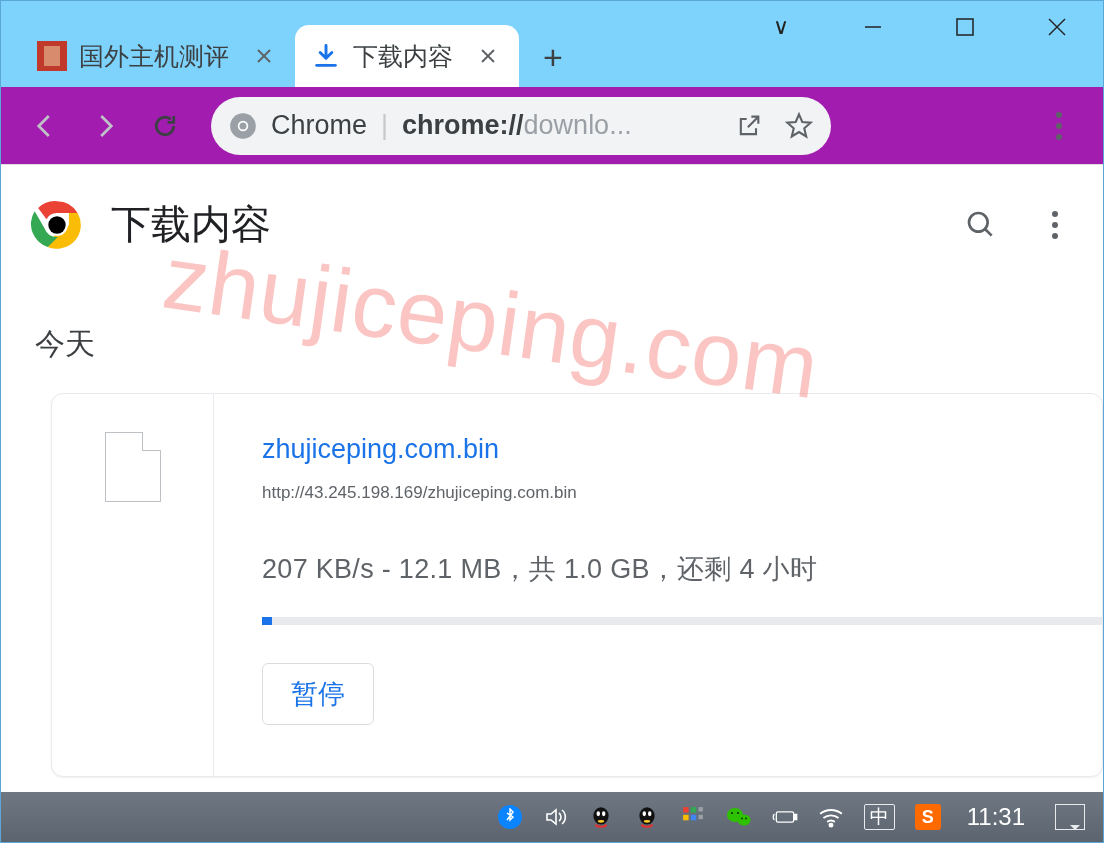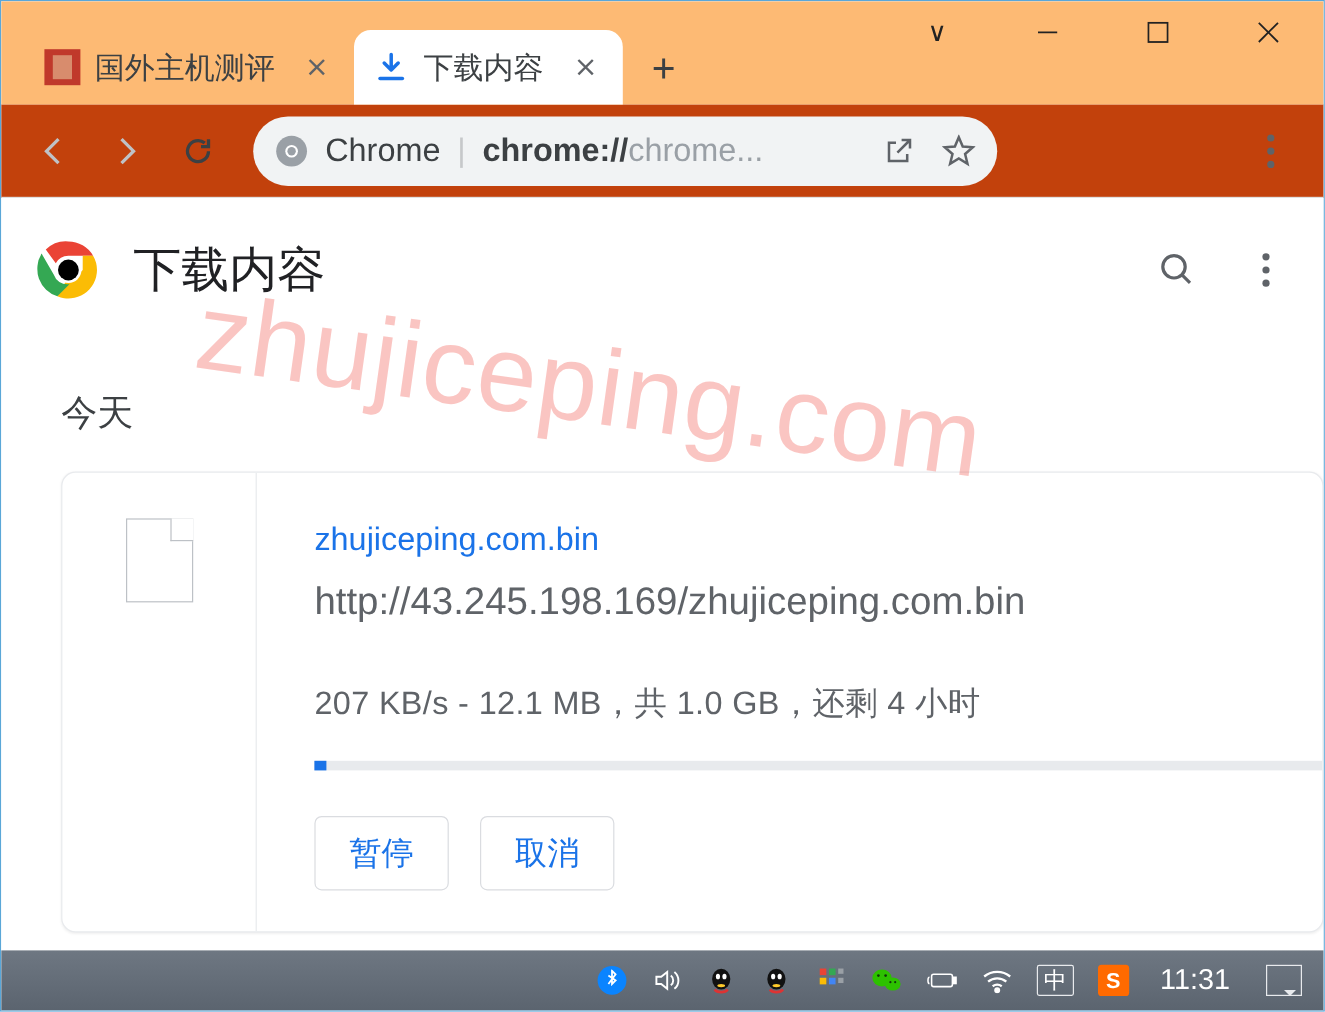--- a/index.html
+++ b/index.html
@@ -17,21 +17,21 @@
   .winctrl div {
     width: 92px; height: 52px; display: flex;
     align-items: center; justify-content: center;
     font-size: 20px; color: #222; cursor: default;
   }
   .winctrl .chev::before { content: "\2228"; font-size: 22px; }
   .winctrl .min { font-weight: bold; }
   .winctrl .max svg, .winctrl .close svg { stroke: #222; stroke-width: 1.5; fill: none; }
   
   .tabstrip {
-    height: 86px; background: #fdba74; display: flex; align-items: flex-end;
+    height: 86px; background: #7dd3fc; display: flex; align-items: flex-end;
     padding-left: 20px; position: relative;
   }
   .tab {
     height: 62px; display: flex; align-items: center; gap: 12px;
     padding: 0 18px 0 16px; font-size: 25px; color: #3c4043;
     border-radius: 14px 14px 0 0; position: relative; cursor: default;
   }
   .tab.inactive { background: transparent; }
   .tab.active { background: #fff; }
   .tab .favicon { width: 30px; height: 30px; display: flex; align-items: center; justify-content: center; flex-shrink: 0; }
@@ -44,21 +44,21 @@
   }
   
   .fav-red {
     width: 30px; height: 30px; background: #c0392b;
     display: inline-block; position: relative;
   }
   .fav-red::after { content: ""; position: absolute; inset: 5px 7px; background: #e8c59a; opacity: .6; }
   .fav-dl svg { width: 28px; height: 28px; }
   
   .toolbar {
-    height: 78px; background: #c2410c; border-bottom: 1px solid #e0e0e0;
+    height: 78px; background: #a21caf; border-bottom: 1px solid #e0e0e0;
     display: flex; align-items: center; padding: 0 18px; gap: 8px;
   }
   .navbtn {
     width: 52px; height: 52px; display: flex; align-items: center; justify-content: center;
     color: #5f6368; border-radius: 50%;
   }
   .navbtn.disabled { color: #bfc2c6; }
   .navbtn svg { stroke: currentColor; stroke-width: 2.2; fill: none; }
   .omnibox {
     flex: 0 0 auto; width: 620px; height: 58px; margin-left: 12px;
@@ -82,40 +82,40 @@
     background: #fff; overflow: hidden;
   }
   .page-header {
     display: flex; align-items: center; padding: 32px 30px 0 30px; gap: 28px;
   }
   .page-header .logo { width: 52px; height: 52px; }
   .page-header h1 { font-size: 40px; font-weight: 400; color: #202124; }
   .page-header .right { margin-left: auto; display: flex; align-items: center; gap: 38px; }
   .page-header .sicon { width: 36px; height: 36px; display: flex; align-items: center; justify-content: center; }
   .section-label {
-    font-size: 30px; color: #3c4043; padding: 72px 0 0 50px;
+    font-size: 30px; color: #3c4043; padding: 72px 0 0 34px;
   }
   .card {
     margin: 28px 0 0 50px; background: #fff; border: 1px solid #e8eaed;
     border-radius: 12px; display: flex; overflow: hidden; height: 384px;
     box-shadow: 0 1px 2px rgba(60,64,67,0.08);
   }
   .card .iconcol {
     width: 162px; border-right: 1px solid #e8eaed; display: flex;
     align-items: flex-start; justify-content: center; padding-top: 38px;
   }
   .file-icon { width: 56px; height: 70px; border: 1.5px solid #bdc1c6; position: relative; background: #fff; }
   .file-icon::before {
     content: ""; position: absolute; top: -1.5px; right: -1.5px;
     width: 18px; height: 18px; background: #fff;
     border-left: 1.5px solid #bdc1c6; border-bottom: 1.5px solid #bdc1c6;
   }
   .card .body { flex: 1; padding: 40px 0 0 48px; }
   .filename { font-size: 27px; color: #1a73e8; margin-bottom: 18px; }
-  .fileurl { font-size: 32px; color: #5f6368; margin-bottom: 48px; }
+  .fileurl { font-size: 17px; color: #5f6368; margin-bottom: 48px; }
   .status { font-size: 27px; color: #5f6368; margin-bottom: 30px; letter-spacing: .3px; }
   .progress {
     height: 8px; background: #e8eaed; position: relative; margin-bottom: 38px;
   }
   .progress .fill { position: absolute; left: 0; top: 0; bottom: 0; background: #1a73e8; }
   .actions { display: flex; gap: 26px; }
   .btn {
     border: 1px solid #dadce0; background: #fff; color: #1a73e8;
     font-size: 27px; padding: 12px 28px; border-radius: 6px; cursor: pointer;
   }
@@ -215,21 +215,21 @@
   <div class="omnibox">
     <span class="omni-ico">
       <svg width="28" height="28" viewBox="0 0 24 24">
           <circle cx="12" cy="12" r="11" fill="#9aa0a6"></circle>
           <circle cx="12" cy="12" r="4.5" fill="#fff"></circle>
           <circle cx="12" cy="12" r="3" fill="#9aa0a6"></circle>
         </svg>
     </span>
     <span class="lbl-chrome">Chrome</span>
     <span class="sep">|</span>
-    <span><span class="url-dark">chrome://</span><span class="url-light">chrome...</span></span>
+    <span><span class="url-dark">chrome://</span><span class="url-light">downlo...</span></span>
     <span style="margin-left:auto;display:flex;gap:22px;">
       <span class="omni-ico">
         <svg width="28" height="28" viewBox="0 0 24 24" fill="none" stroke="#5f6368" stroke-width="1.8">
             <path d="M14 4l6 0 0 6M20 4l-9 9M18 14v5H5V6h5"></path>
           </svg>
       </span>
       <span class="omni-ico">
         <svg width="28" height="28" viewBox="0 0 24 24" fill="none" stroke="#5f6368" stroke-width="1.8">
             <path d="M12 2l2.8 6.6 7.2.6-5.5 4.8 1.7 7-6.2-3.8L5.8 21l1.7-7L2 9.2l7.2-.6z"></path>
           </svg>
@@ -283,21 +283,20 @@
     </div>
     <div class="body">
       <div class="filename">zhujiceping.com.bin</div>
       <div class="fileurl">http://43.245.198.169/zhujiceping.com.bin</div>
       <div class="status">207 KB/s - 12.1 MB，共 1.0 GB，还剩 4 小时</div>
       <div class="progress">
         <div class="fill" style="width:1.2%"></div>
       </div>
       <div class="actions">
         <button class="btn">暂停</button>
-        <button class="btn">取消</button>
       </div>
     </div>
   </div>
 </div>
 
 <div class="watermark">zhujiceping.com</div>
 
 <div class="taskbar">
   <div class="tray">
     <span class="bt">

